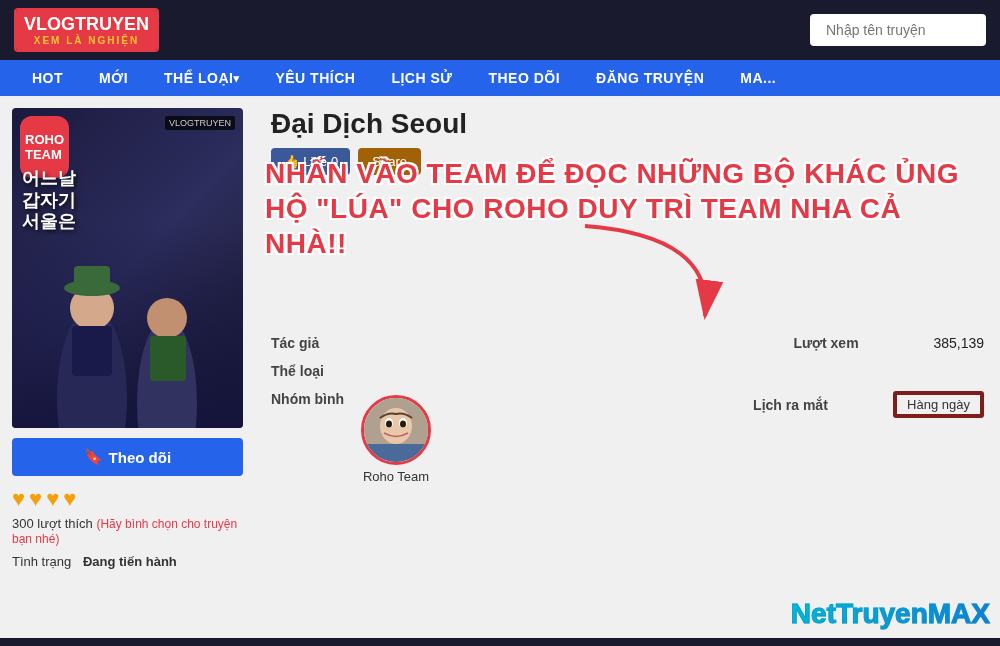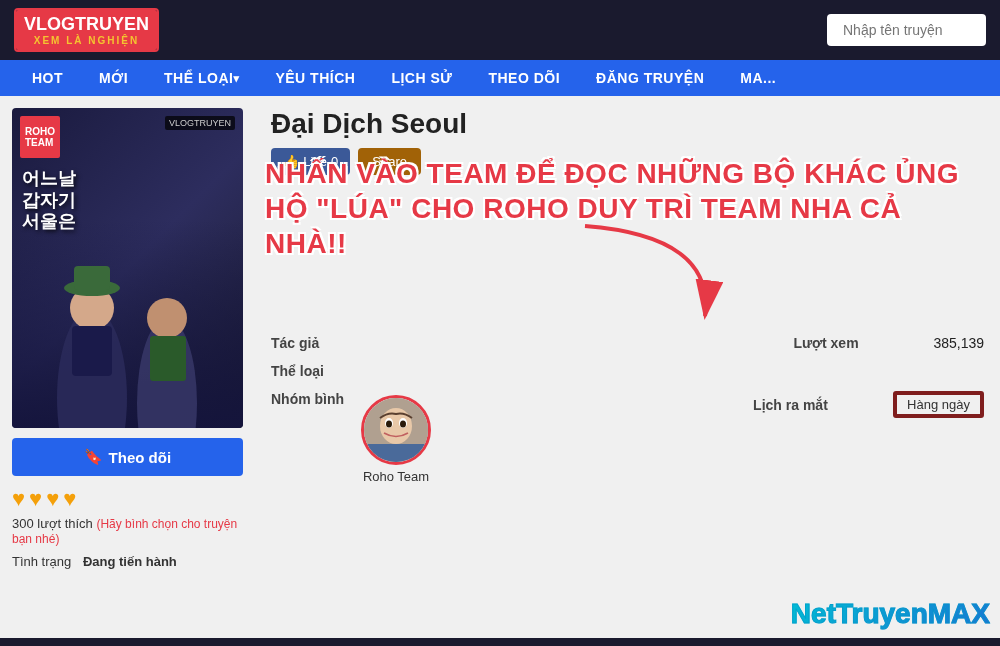--- a/index.html
+++ b/index.html
@@ -4,37 +4,37 @@
   <style>
     * { margin: 0; padding: 0; box-sizing: border-box; }
     body { width: 1000px; height: 646px; font-family: Arial, sans-serif; overflow: hidden; background: #1a1a2e; }
 
     
     .header { background: #1a1a2e; display: flex; align-items: center; justify-content: space-between; padding: 8px 14px; height: 60px; }
     .logo-area { display: flex; align-items: center; gap: 0; }
     .logo-sub { color: #f4c430; font-size: 10px; font-weight: bold; text-align: center; display: block; letter-spacing: 2px; }
     .logo-main { color: white; font-size: 18px; font-weight: 900; }
     .logo-wrapper { display: flex; align-items: center; border: 2px solid #e63946; border-radius: 4px; overflow: hidden; }
-    .search-box { background: white; border: none; padding: 8px 16px; border-radius: 4px; font-size: 14px; color: #666; width: 159px; cursor: text; }
+    .search-box { background: white; border: none; padding: 8px 16px; border-radius: 4px; font-size: 14px; color: #666; width: 176px; cursor: text; }
 
     
     .nav { background: #2563eb; display: flex; align-items: center; height: 36px; padding: 0 14px; gap: 0; }
     .nav-item { color: white; font-size: 14px; font-weight: bold; padding: 0 18px; cursor: pointer; height: 100%; display: flex; align-items: center; white-space: nowrap; letter-spacing: 0.5px; }
     .nav-item.with-arrow::after { content: ' ▾'; font-size: 11px; }
 
     
     .main { background: #f0f0f0; min-height: calc(646px - 104px); display: flex; gap: 0; }
 
     
     .left-panel { width: 255px; min-width: 255px; padding: 12px; background: #f0f0f0; flex-shrink: 0; }
     .manga-cover { width: 231px; height: 320px; background: linear-gradient(135deg, #1a1a3e 0%, #2d2d5e 50%, #1a1a2e 100%); border-radius: 4px; overflow: hidden; position: relative; display: flex; align-items: center; justify-content: center; }
     .cover-inner { width: 100%; height: 100%; position: relative; }
     .cover-title-kr { position: absolute; top: 60px; left: 10px; color: white; font-size: 18px; font-weight: 900; line-height: 1.2; text-shadow: 2px 2px 4px rgba(0,0,0,0.8); }
     .cover-label { position: absolute; top: 8px; right: 8px; background: rgba(0,0,0,0.7); color: #ccc; font-size: 9px; padding: 2px 4px; border-radius: 2px; }
-    .cover-team { position: absolute; top: 8px; left: 8px; background: #e63946; color: white; font-size: 10px; font-weight: bold; padding: 10px 5px; border-radius: 2px; }
+    .cover-team { position: absolute; top: 8px; left: 8px; background: #e63946; color: white; font-size: 13px; font-weight: bold; padding: 16px 5px; border-radius: 12px; }
 
     .follow-btn { background: #2563eb; color: white; width: 100%; padding: 10px; margin-top: 10px; border: none; border-radius: 4px; font-size: 15px; font-weight: bold; cursor: pointer; display: flex; align-items: center; justify-content: center; gap: 6px; }
     .hearts { display: flex; gap: 4px; margin-top: 10px; }
     .heart { color: #f4a00a; font-size: 22px; }
     .vote-count { font-size: 13px; color: #333; margin-top: 4px; }
     .status-row { font-size: 13px; color: #333; margin-top: 8px; }
 
     
     .right-panel { flex: 1; padding: 12px 16px; position: relative; }
     .manga-title { font-size: 28px; font-weight: bold; color: #222; margin-bottom: 8px; }

